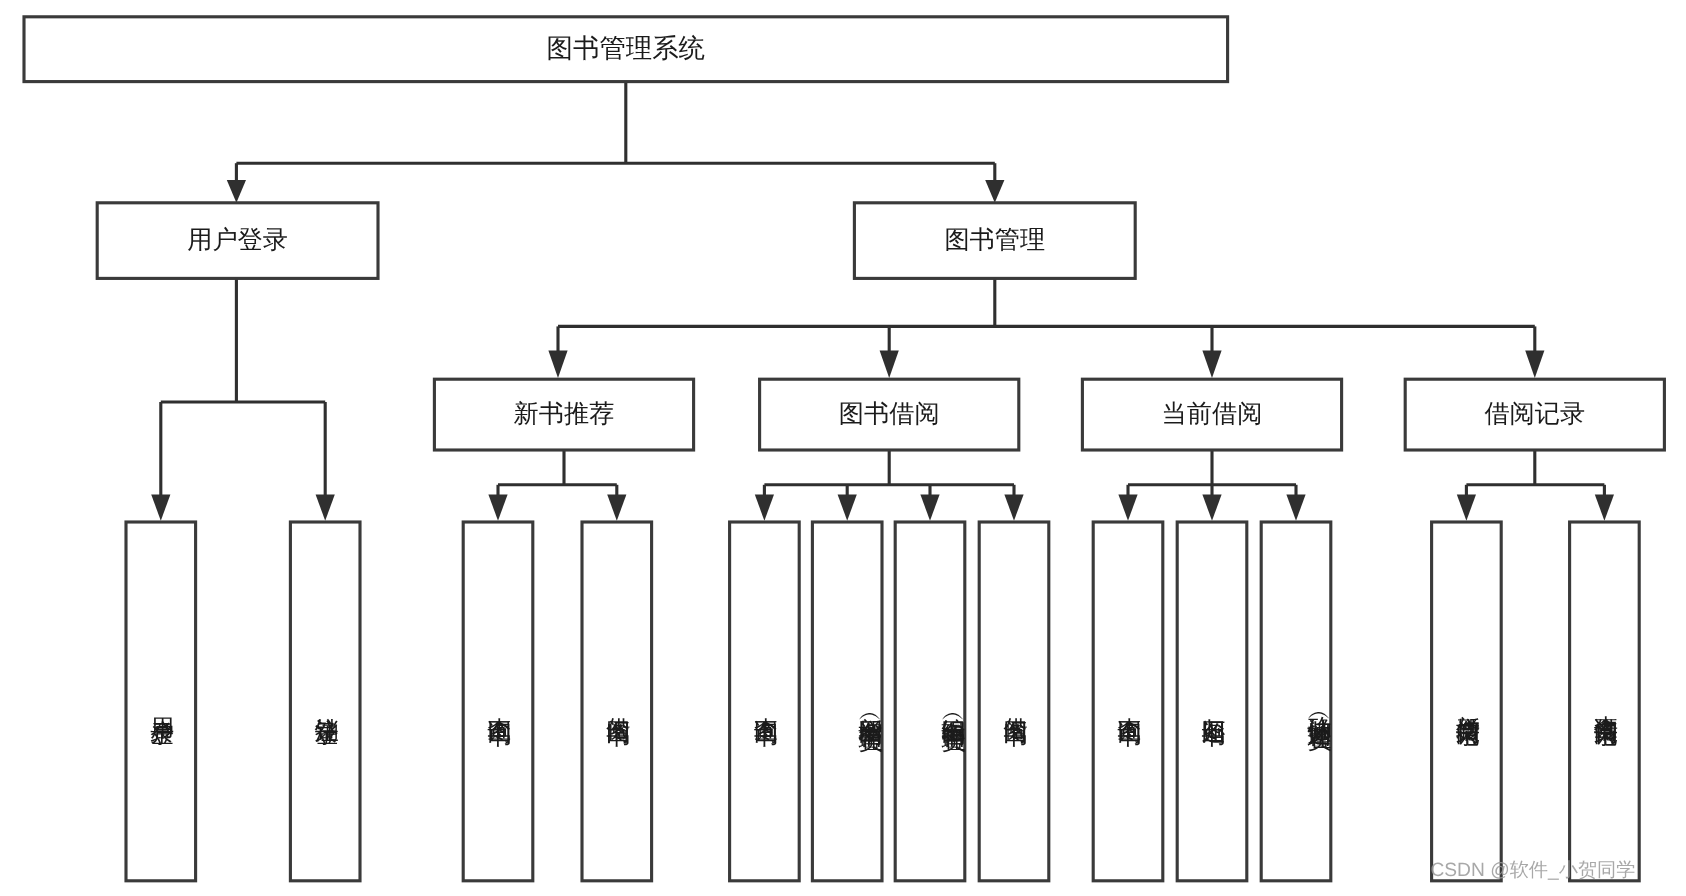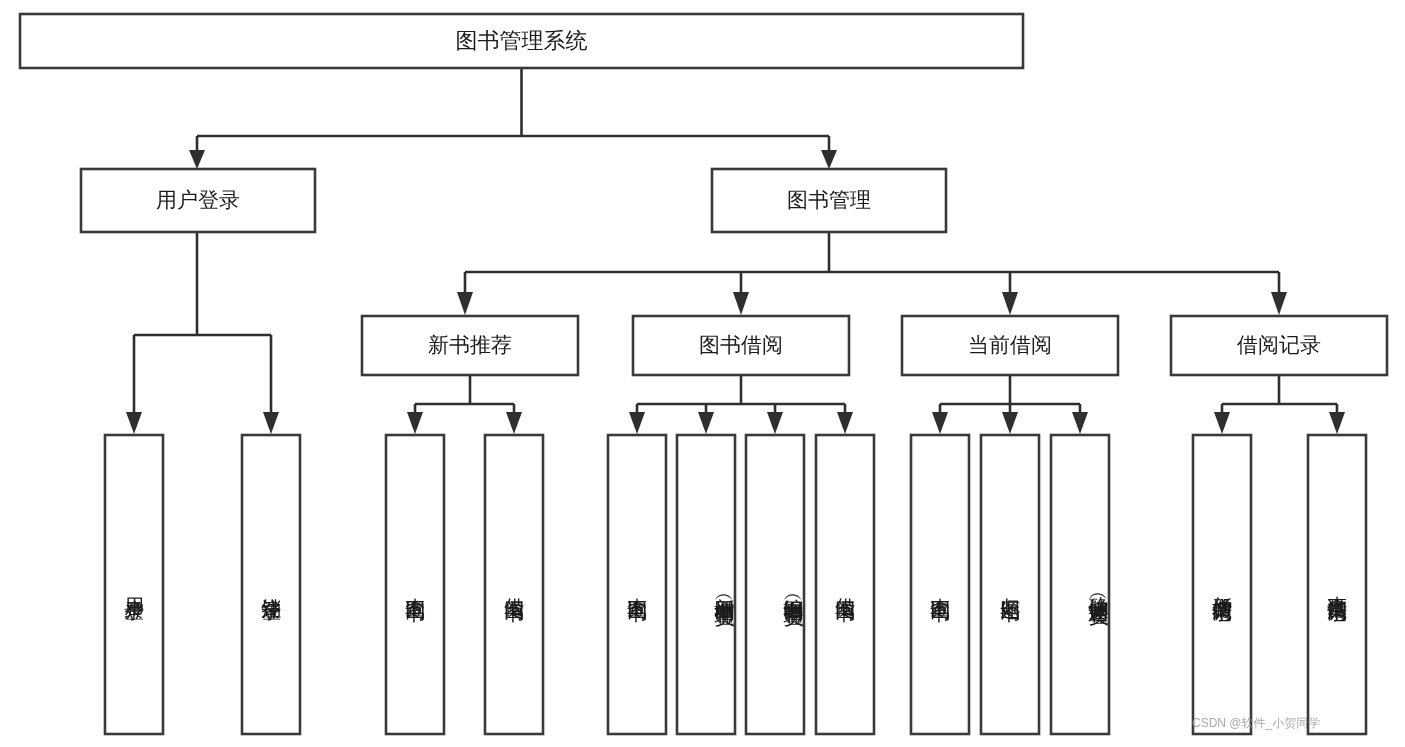--- a/index.html
+++ b/index.html
@@ -68,21 +68,21 @@
     justify-content: center;
     text-align: center;
     pointer-events: none;
     box-sizing: border-box;
   }
   .watermark {
     position: absolute;
     left: 1192px;
     top: 715px;
     font-family: "Liberation Sans", "DejaVu Sans", sans-serif;
-    font-size: 12px;
+    font-size: 16px;
     color: #9a9a9a;
     white-space: nowrap;
     opacity: 0.85;
   }
 </style>
 </head>
 <body>
 
 <div id="diagram-root">
 

